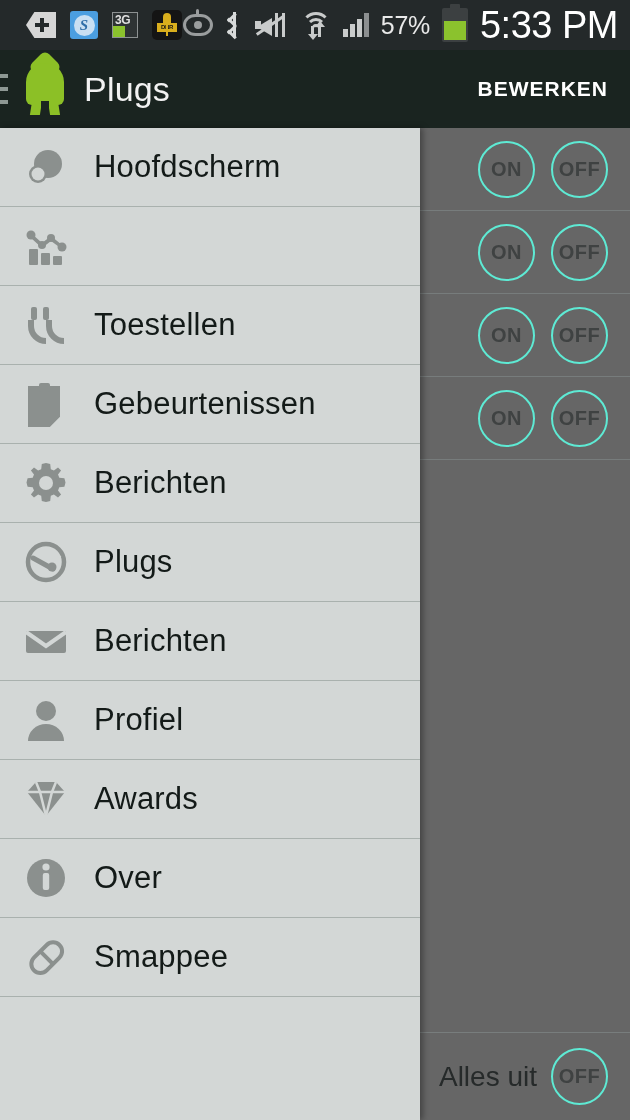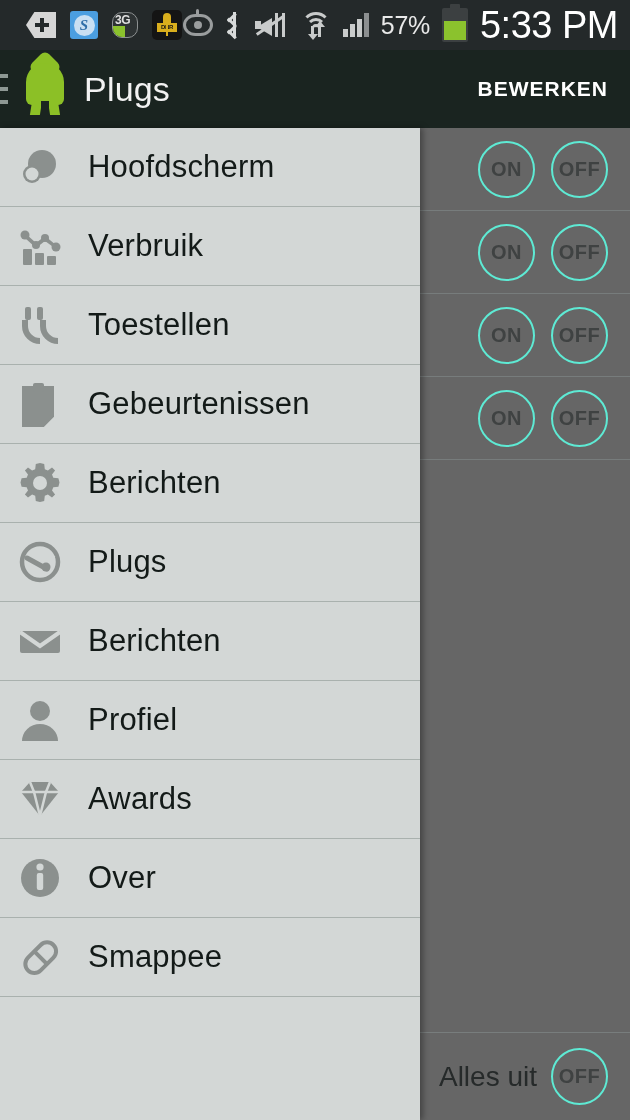--- a/index.html
+++ b/index.html
@@ -38,21 +38,21 @@
   }
   .ico-skype span{
     width:21px;height:21px;border-radius:50%;background:#c9dff2;
     color:#2f6ea8;font-size:15px;font-weight:bold;font-style:italic;
     display:flex;align-items:center;justify-content:center;
     font-family:"Liberation Serif", serif;
   }
 
   .ico-3g{
     width:26px;height:26px;background:#2e3334;border:1px solid #8d9192;
-    position:relative;border-radius:10px;overflow:hidden;
+    position:relative;border-radius:0;overflow:hidden;
   }
   .ico-3g i{
     position:absolute;left:2px;top:0px;font-style:normal;
     font-size:12px;color:#e0e0e0;font-weight:bold;letter-spacing:-.5px;
   }
   .ico-3g u{
     position:absolute;left:0;bottom:0;width:12px;height:11px;
     background:#8bc22d;text-decoration:none;
   }
 
@@ -217,21 +217,21 @@
 
   
   #drawer{
     position:absolute;left:0;top:128px;width:420px;height:992px;
     background:#d3d7d6;
     box-shadow:3px 0 6px rgba(0,0,0,.35);
     overflow:hidden;
   }
   .d-item{
     height:79px;display:flex;align-items:center;
-    border-bottom:1px solid #a9b1ae;padding-left:14px;
+    border-bottom:1px solid #a9b1ae;padding-left:20px;
     background:#d3d7d6;
   }
   .d-icon{
     width:52px;height:52px;flex:none;position:relative;
     display:flex;align-items:center;justify-content:center;
   }
   .d-label{
     margin-left:22px;font-size:31px;color:#131a18;letter-spacing:.2px;
   }
   #drawer-tail{ height:130px;background:#d3d7d6;border-bottom:1px solid #a9b1ae; }
@@ -362,21 +362,20 @@
         <rect class="g" x="6" y="26" width="9" height="16" rx="1"></rect>
         <rect class="g" x="18" y="30" width="9" height="12" rx="1"></rect>
         <rect class="g" x="30" y="33" width="9" height="9" rx="1"></rect>
         <path class="g" d="M8 10 L19 20 L28 13 L39 22 L39 26 L28 18 L19 25 L8 15 Z"></path>
         <circle class="g" cx="8" cy="12" r="4.5"></circle>
         <circle class="g" cx="19" cy="22" r="4"></circle>
         <circle class="g" cx="28" cy="15" r="4"></circle>
         <circle class="g" cx="39" cy="24" r="4.5"></circle>
       </svg>
     </div>
-    <div class="d-label">Verbruik</div>
   </div>
 
   <div class="d-item">
     <div class="d-icon">
       <svg width="46" height="46" viewBox="0 0 46 46">
         <rect class="g" x="8" y="5" width="6" height="13" rx="2"></rect>
         <rect class="g" x="20" y="5" width="6" height="13" rx="2"></rect>
         <path class="g" d="M5 18 h24 v6 a12 12 0 0 0 12 12 v6 a18 18 0 0 1 -18 -18 v-6 z"></path>
         <path class="g" d="M5 18 h6 v6 a12 12 0 0 0 12 12 v6 A18 18 0 0 1 5 24 z"></path>
       </svg>

